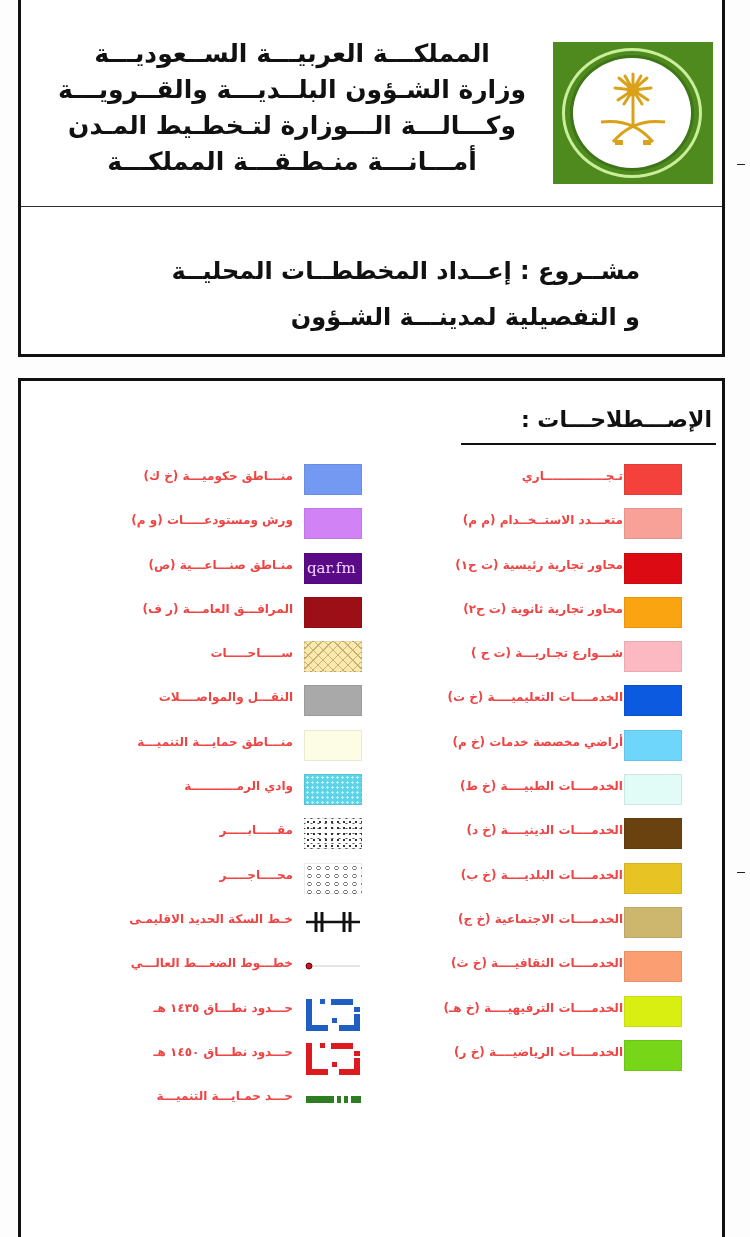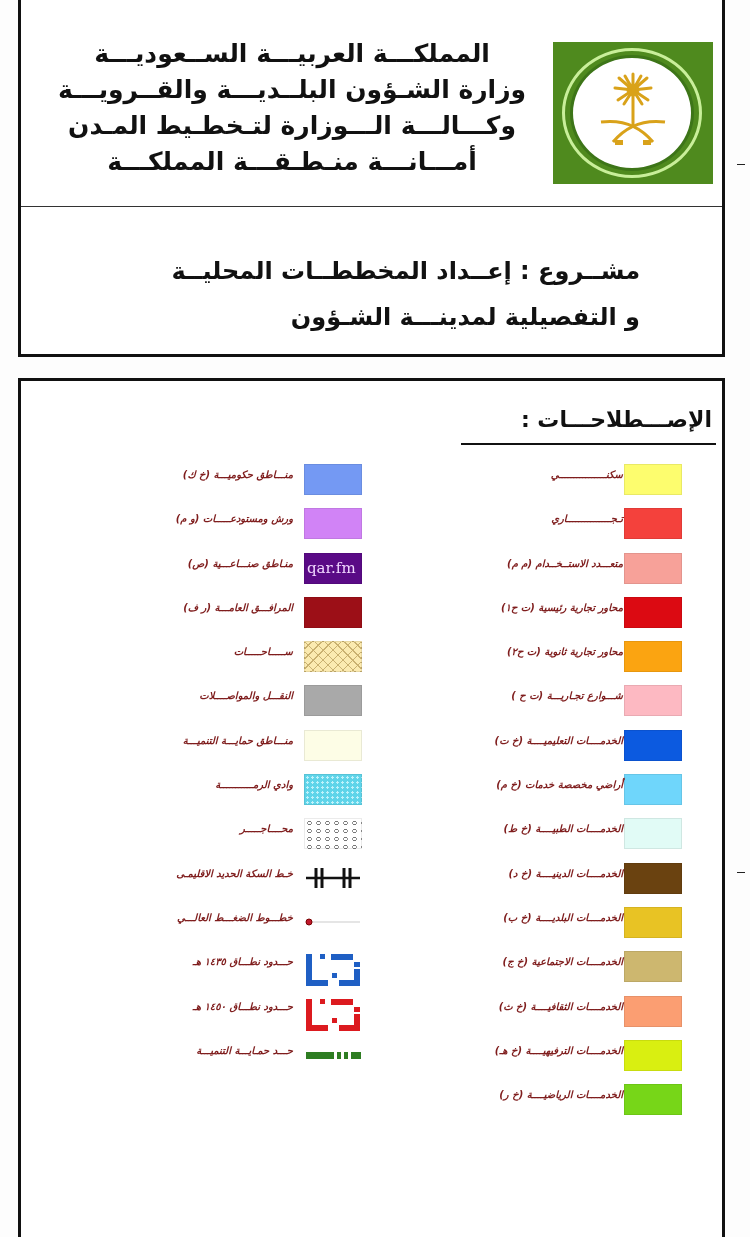--- a/index.html
+++ b/index.html
@@ -26,21 +26,21 @@
   #legend-title { position:absolute; right:10px; top:26px; font-weight:bold; font-size:22px; padding-bottom:4px; }
   #legend-underline { position:absolute; right:6px; top:62px; width:255px; border-top:2px solid #111; }
 
   .col { position:absolute; top:83px; }
   #col-right { left:360px; width:330px; }
   #col-left  { left:40px;  width:320px; }
   .row { position:relative; height:44.3px; }
   .sw { position:absolute; top:0; width:58px; height:31px; box-sizing:border-box; border:1px solid rgba(0,0,0,0.08); }
   #col-right .sw { left:243px; }
   #col-left  .sw { left:243px; }
-  .lbl { position:absolute; right:88px; top:5px; font-size:10px; font-weight:bold; white-space:nowrap; direction:rtl; color:#7f1d1d;font-style:italic; }
+  .lbl { position:absolute; right:88px; top:5px; font-size:12px; font-weight:bold; white-space:nowrap; direction:rtl; color:#ef4444; }
 
   .tick { position:absolute; width:8px; border-top:1.5px solid #222; }
 </style>
 </head>
 <body>
 
 <div id="header-box" class="box">
   <div id="org-lines" class="ar">
     <div>المملكـــة العربيـــة الســعوديـــة</div>
     <div>وزارة الشـؤون البلــديـــة والقــرويـــة</div>
@@ -84,24 +84,20 @@
 
 <div class="tick" style="left:737px;top:164px"></div>
 <div class="tick" style="left:737px;top:872px"></div>
 
 <div id="legend-box" class="box">
   <div id="legend-title" class="ar">الإصـــطلاحـــات :</div>
   <div id="legend-underline"></div>
 
   <div id="col-right" class="col">
       <div class="row">
-        <div class="sw" style="background-color:#fdfd6e;"></div>
-        <span class="lbl">سكنــــــــــــــــي</span>
-      </div>
-      <div class="row">
         <div class="sw" style="background-color:#f4413c;"></div>
         <span class="lbl">تـجـــــــــــــــاري</span>
       </div>
       <div class="row">
         <div class="sw" style="background-color:#f7a199;"></div>
         <span class="lbl">متعـــدد الاستــخــدام (م م)</span>
       </div>
       <div class="row">
         <div class="sw" style="background-color:#dc0a12;"></div>
         <span class="lbl">محاور تجارية رئيسية (ت ح١)</span>
@@ -178,20 +174,24 @@
         <div class="sw" style="background-color:#a9a9a9;"></div>
         <span class="lbl">النقـــل والمواصــــلات</span>
       </div>
       <div class="row">
         <div class="sw" style="background-color:#fdfde6;"></div>
         <span class="lbl">منـــاطق حمايـــة التنميـــة</span>
       </div>
       <div class="row">
         <div class="sw" style="background-color:#5fd4e9;background-image:radial-gradient(#bff2fb 1px,transparent 1.3px);background-size:5px 5px;"></div>
         <span class="lbl">وادي الرمـــــــــــة</span>
+      </div>
+      <div class="row">
+        <div class="sw" style="background-color:#fff;background-image:radial-gradient(#333 1px,transparent 1.4px),radial-gradient(#555 0.8px,transparent 1.2px);background-size:6px 6px,7px 5px;background-position:0 0,3px 2px;"></div>
+        <span class="lbl">مقـــــابـــــر</span>
       </div>
       <div class="row">
         <div class="sw" style="background-color:#fff;background-image:radial-gradient(circle,transparent 1.3px,#777 1.5px,#777 2px,transparent 2.3px);background-size:9px 8px;"></div>
         <span class="lbl">محــــاجـــــر</span>
       </div>
       <div class="row">
         <div class="sw" style="border: none;"><svg width="58" height="31" viewBox="0 0 58 31">
             <line x1="2" y1="15" x2="56" y2="15" stroke="#111111" stroke-width="2.5"></line>
       <g stroke="#111111" stroke-width="3">
               <line x1="12" y1="5" x2="12" y2="25"></line>

